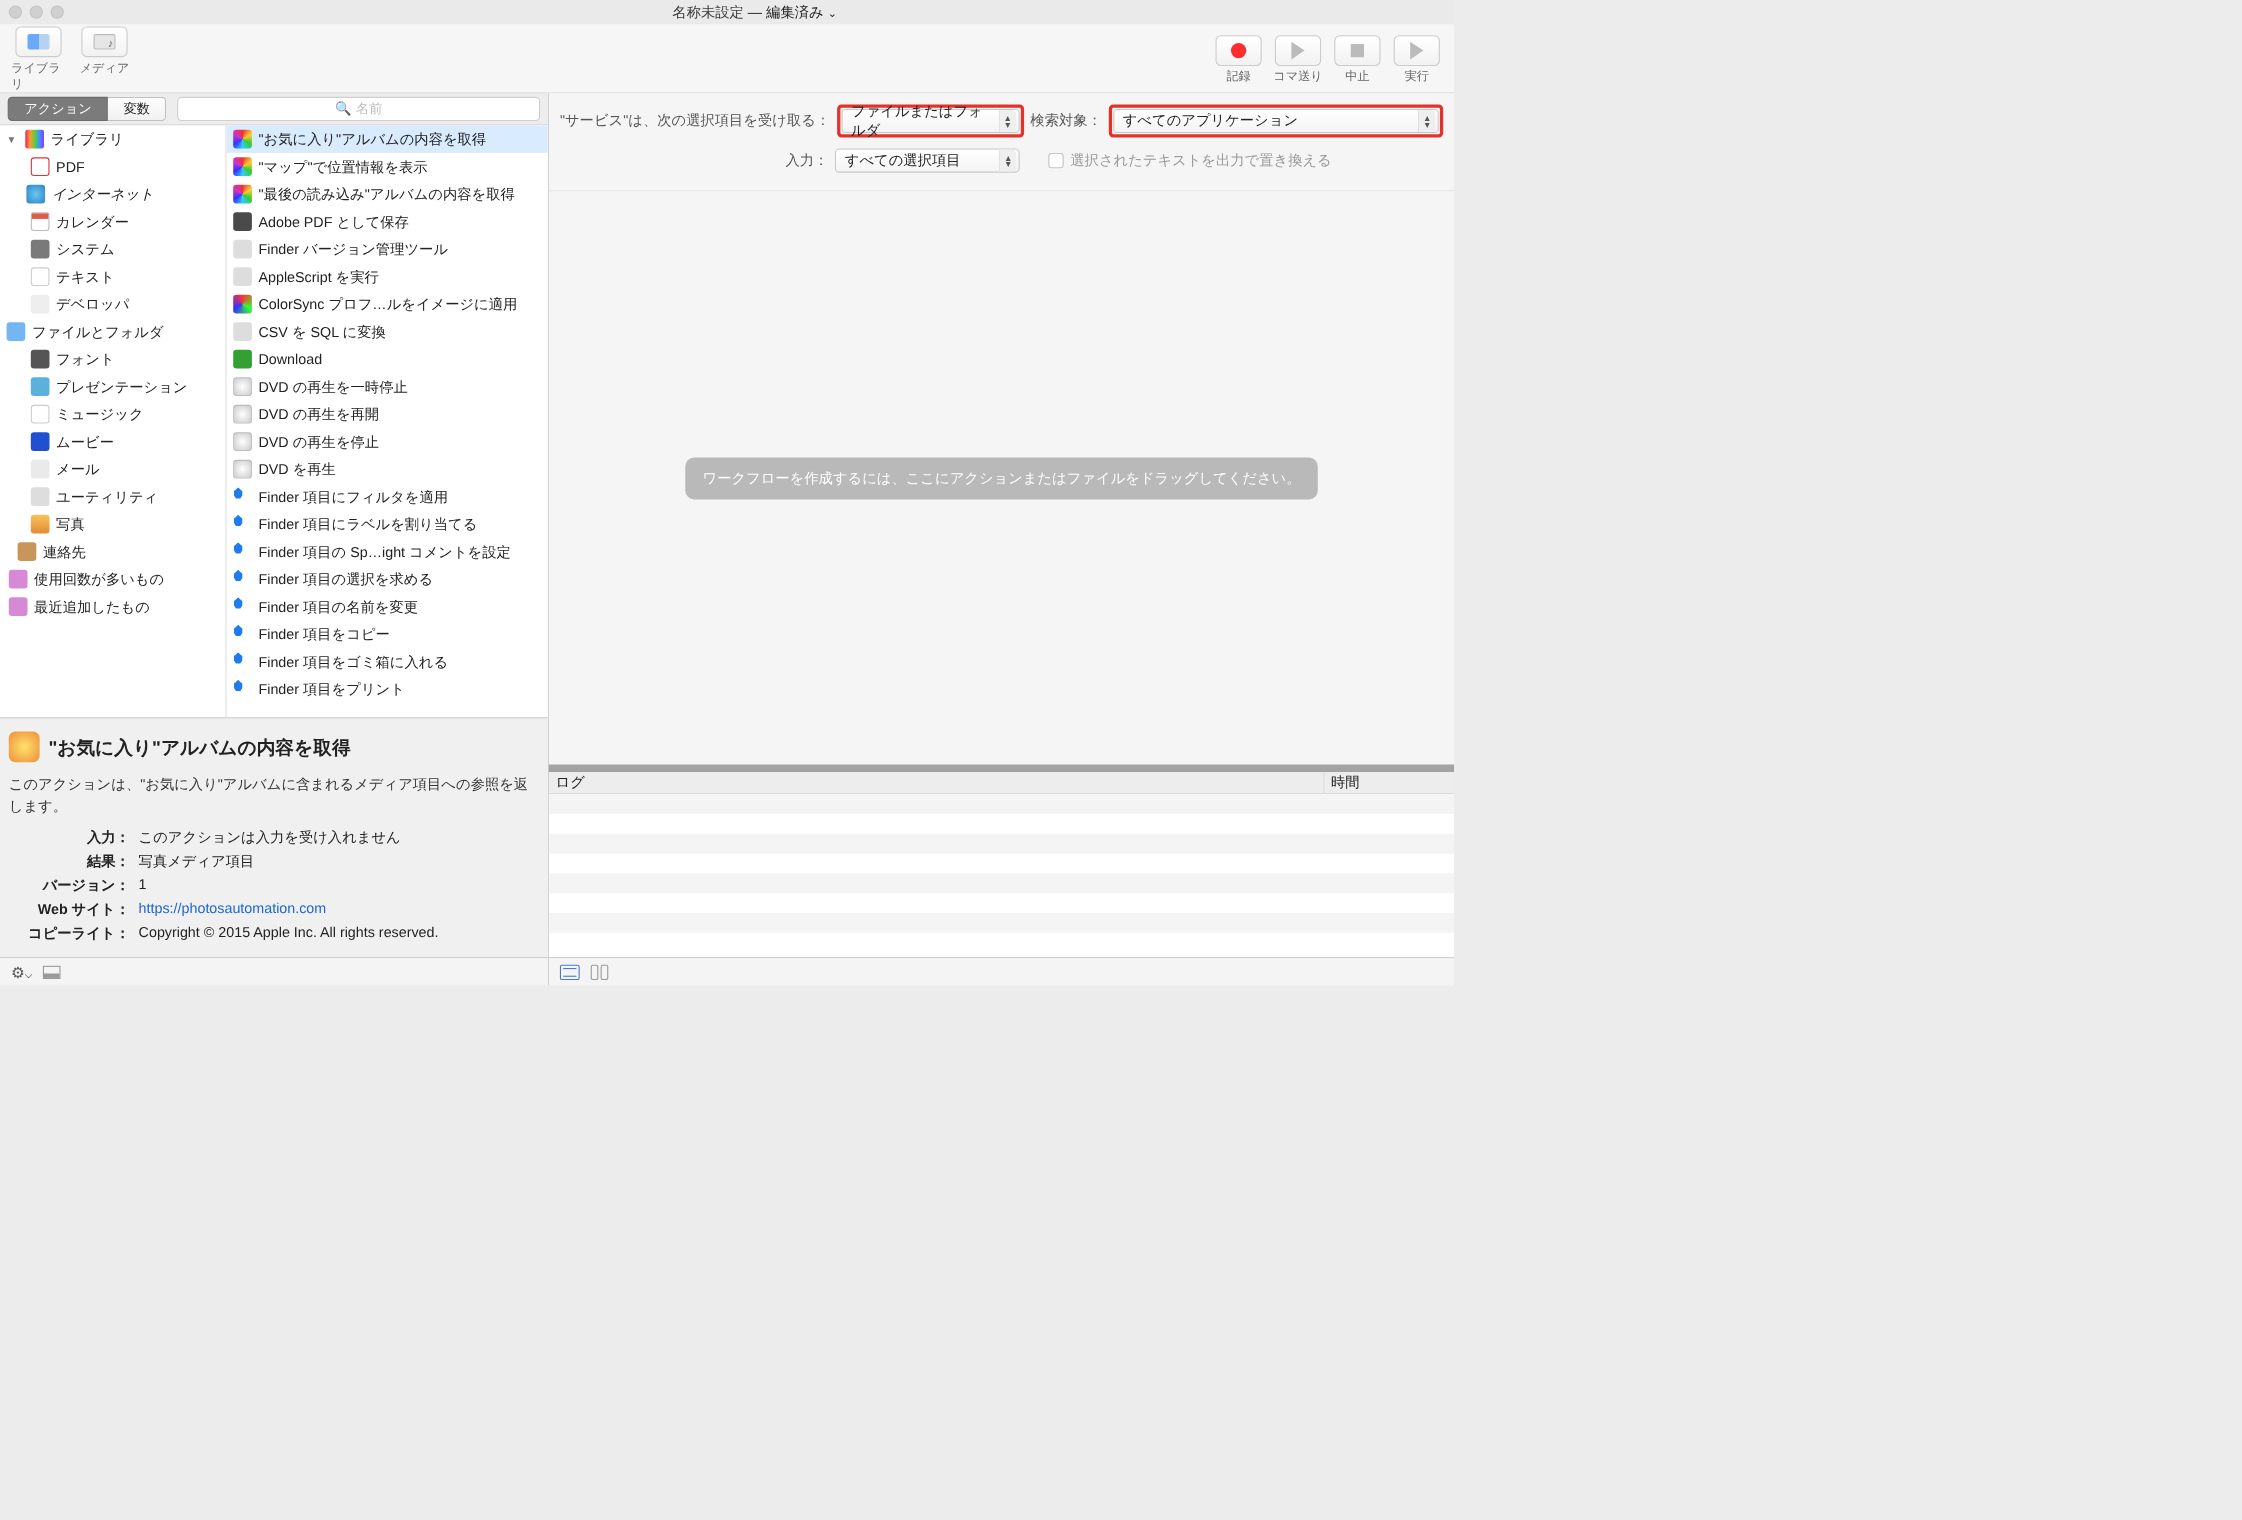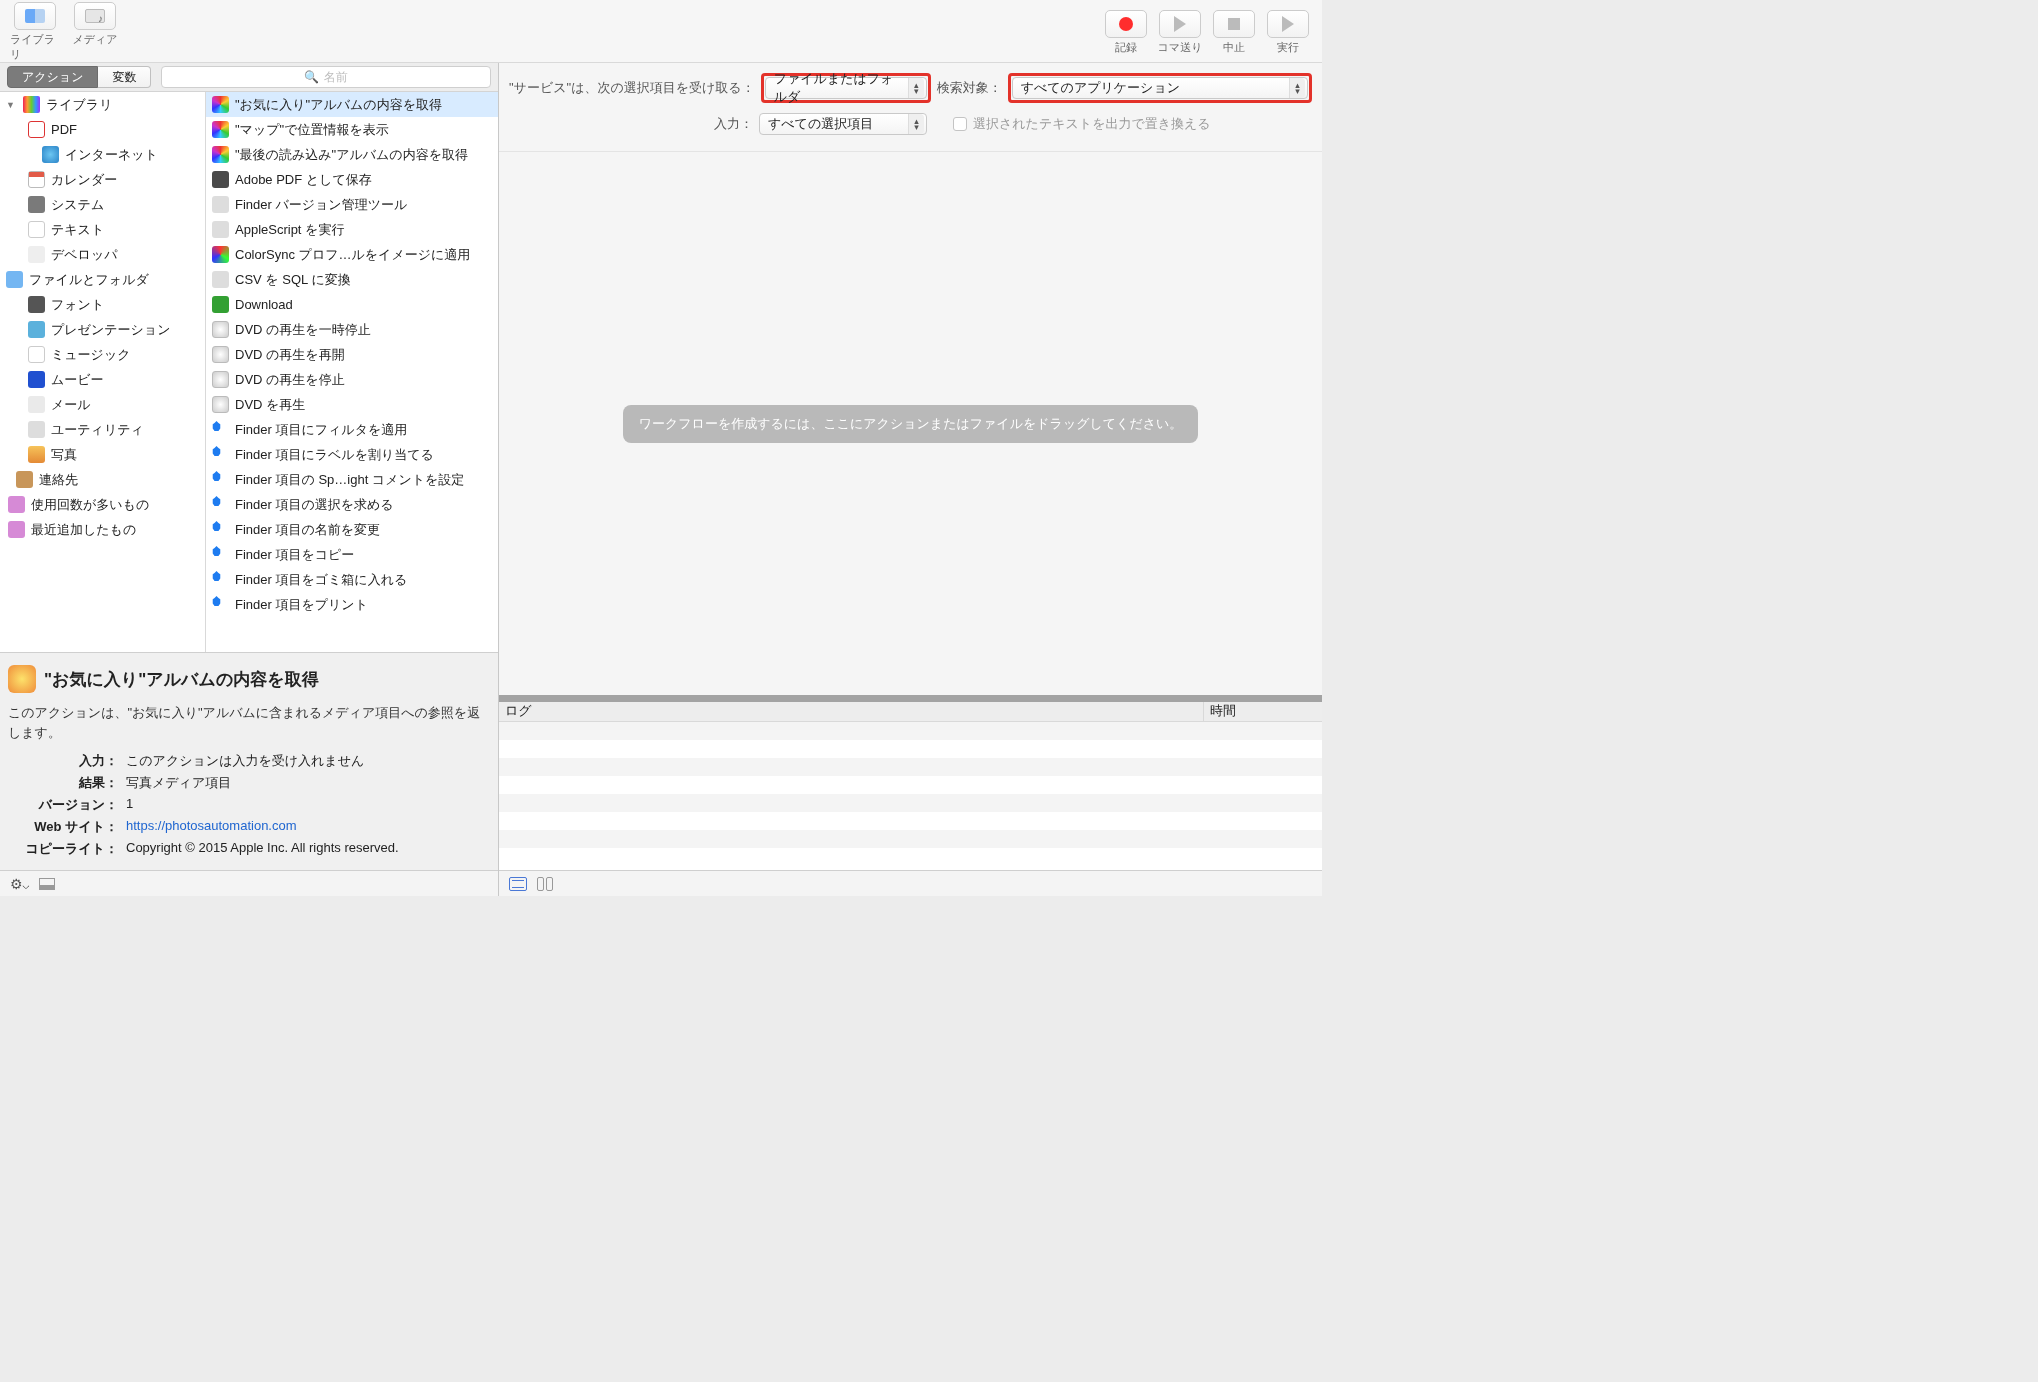--- a/index.html
+++ b/index.html
@@ -119,20 +119,30 @@
 .ic-color{background:conic-gradient(#f33,#3f3,#33f,#f33);border-radius:3px;}
 .ic-x{background:#ddd;}
 .ic-dl{background:#33a033;border-radius:50%;}
 .ic-dvd{background:radial-gradient(circle,#fff,#ccc);border-radius:50%;border:1px solid #bbb;}
 </style>
 </head>
 <body>
 
 <div class="window">
 
+  <div class="titlebar">
+    <div class="traffic">
+      <span class="dot"></span>
+      <span class="dot"></span>
+      <span class="dot"></span>
+    </div>
+    <div class="title-center">
+      <span class="d1">名称未設定</span><span> — </span><span>編集済み</span> <span class="arrow">⌄</span>
+    </div>
+  </div>
 
   <div class="toolbar">
     <div class="tb-group">
       <div class="tb-button">
         <div class="tb-icon">
             <span class="lib-ic"></span>
           </div>
         <span class="tb-label">ライブラリ</span>
       </div>
       <div class="tb-button">
@@ -187,21 +197,21 @@
         <div class="col-cat" id="col-cat">
             <div class="row lib-row">
               <span class="disc">▼</span>
               <span class="ic"></span>
               <span>ライブラリ</span>
             </div>
             <div class="row" style="padding-left: 28px;">
               <span class="ic ic-pdf"></span>
               <span>PDF</span>
             </div>
-            <div class="row" style="padding-left: 42px;">
+            <div class="row" style="padding-left: 24px; font-style: italic;">
               <span class="ic ic-globe"></span>
               <span>インターネット</span>
             </div>
             <div class="row" style="padding-left: 28px;">
               <span class="ic ic-cal"></span>
               <span>カレンダー</span>
             </div>
             <div class="row" style="padding-left: 28px;">
               <span class="ic ic-sys"></span>
               <span>システム</span>

